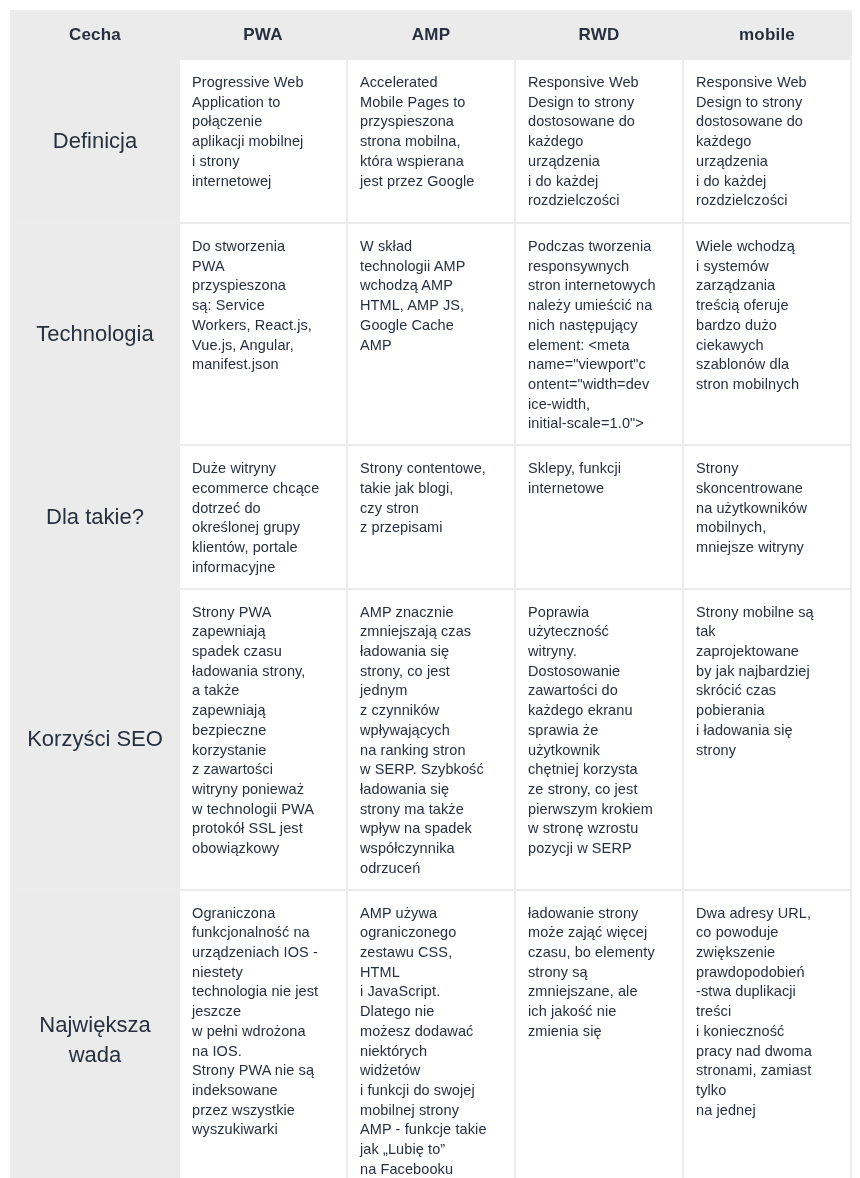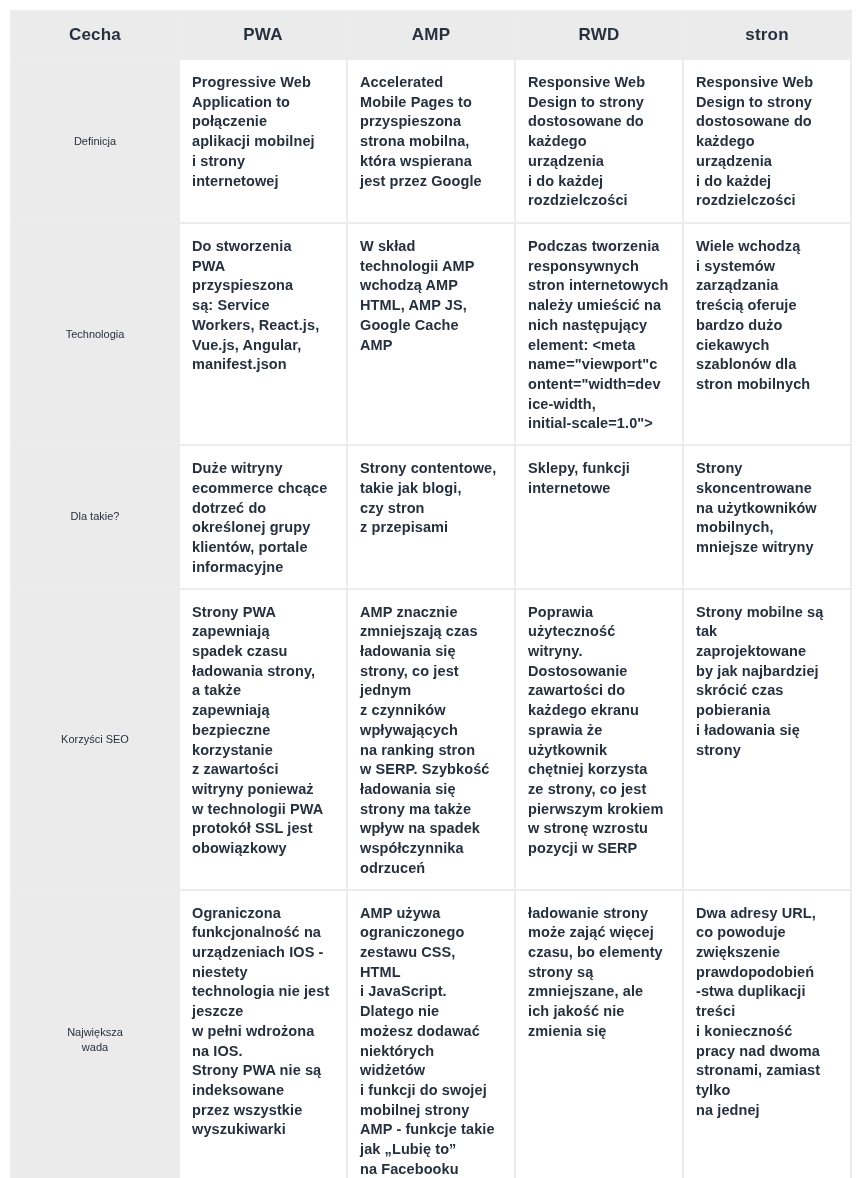--- a/index.html
+++ b/index.html
@@ -30,35 +30,35 @@
     height: 48px;
     font-size: 17px;
     font-weight: 700;
     text-align: center;
     vertical-align: middle;
     letter-spacing: 0.2px;
   }
   
   th.feature {
     background: #ebebeb;
-    font-size: 11px;
+    font-size: 22px;
     font-weight: 400;
     text-align: center;
     vertical-align: middle;
     white-space: pre-line;
     line-height: 1.35;
   }
   
   td.cell {
     background: #ffffff;
     vertical-align: top;
     text-align: left;
     padding: 13px 8px 10px 12px;
     font-size: 14.5px;
-    font-weight: 700;
+    font-weight: 400;
     line-height: 1.36;
     white-space: pre-line;
     letter-spacing: 0.1px;
   }
 </style>
 </head>
 <body>
 
 <div class="page">
   <table class="compare">
@@ -68,21 +68,21 @@
         <col>
         <col>
         <col>
       </colgroup>
     <thead>
       <tr style="height:48px;">
         <th class="col-head">Cecha</th>
         <th class="col-head">PWA</th>
         <th class="col-head">AMP</th>
         <th class="col-head">RWD</th>
-        <th class="col-head">stron</th>
+        <th class="col-head">mobile</th>
       </tr>
     </thead>
     <tbody>
       <tr style="height:164px;">
         <th class="feature">Definicja</th>
         <td class="cell">Progressive Web
 Application to
 połączenie
 aplikacji mobilnej
 i strony

